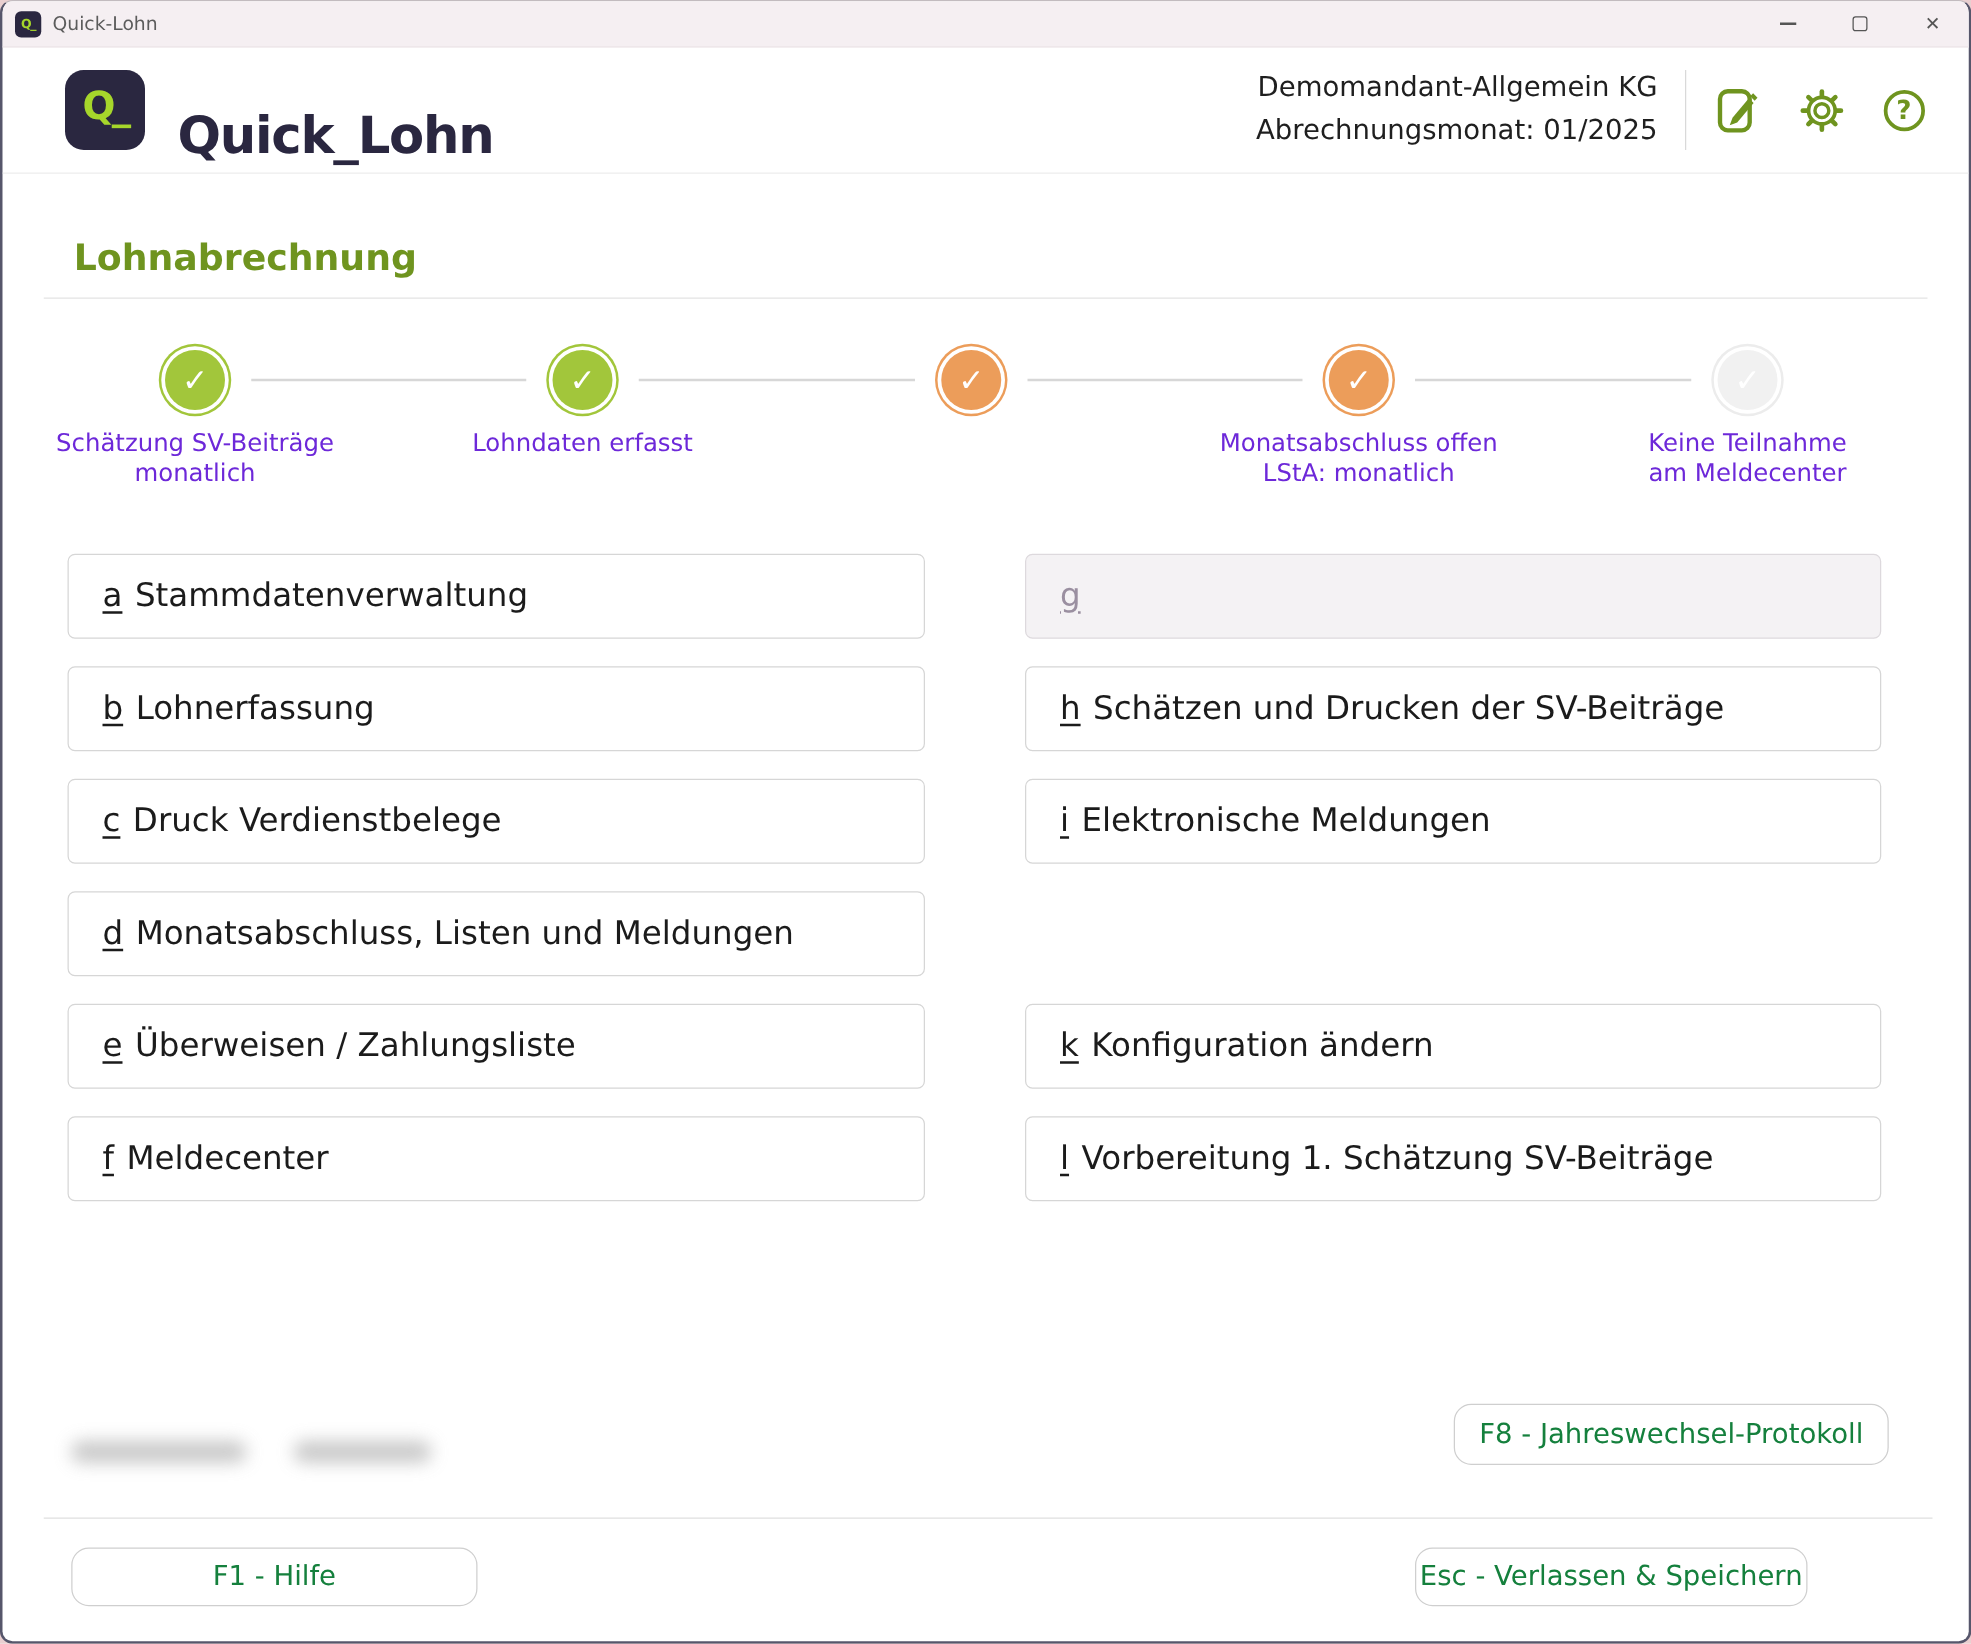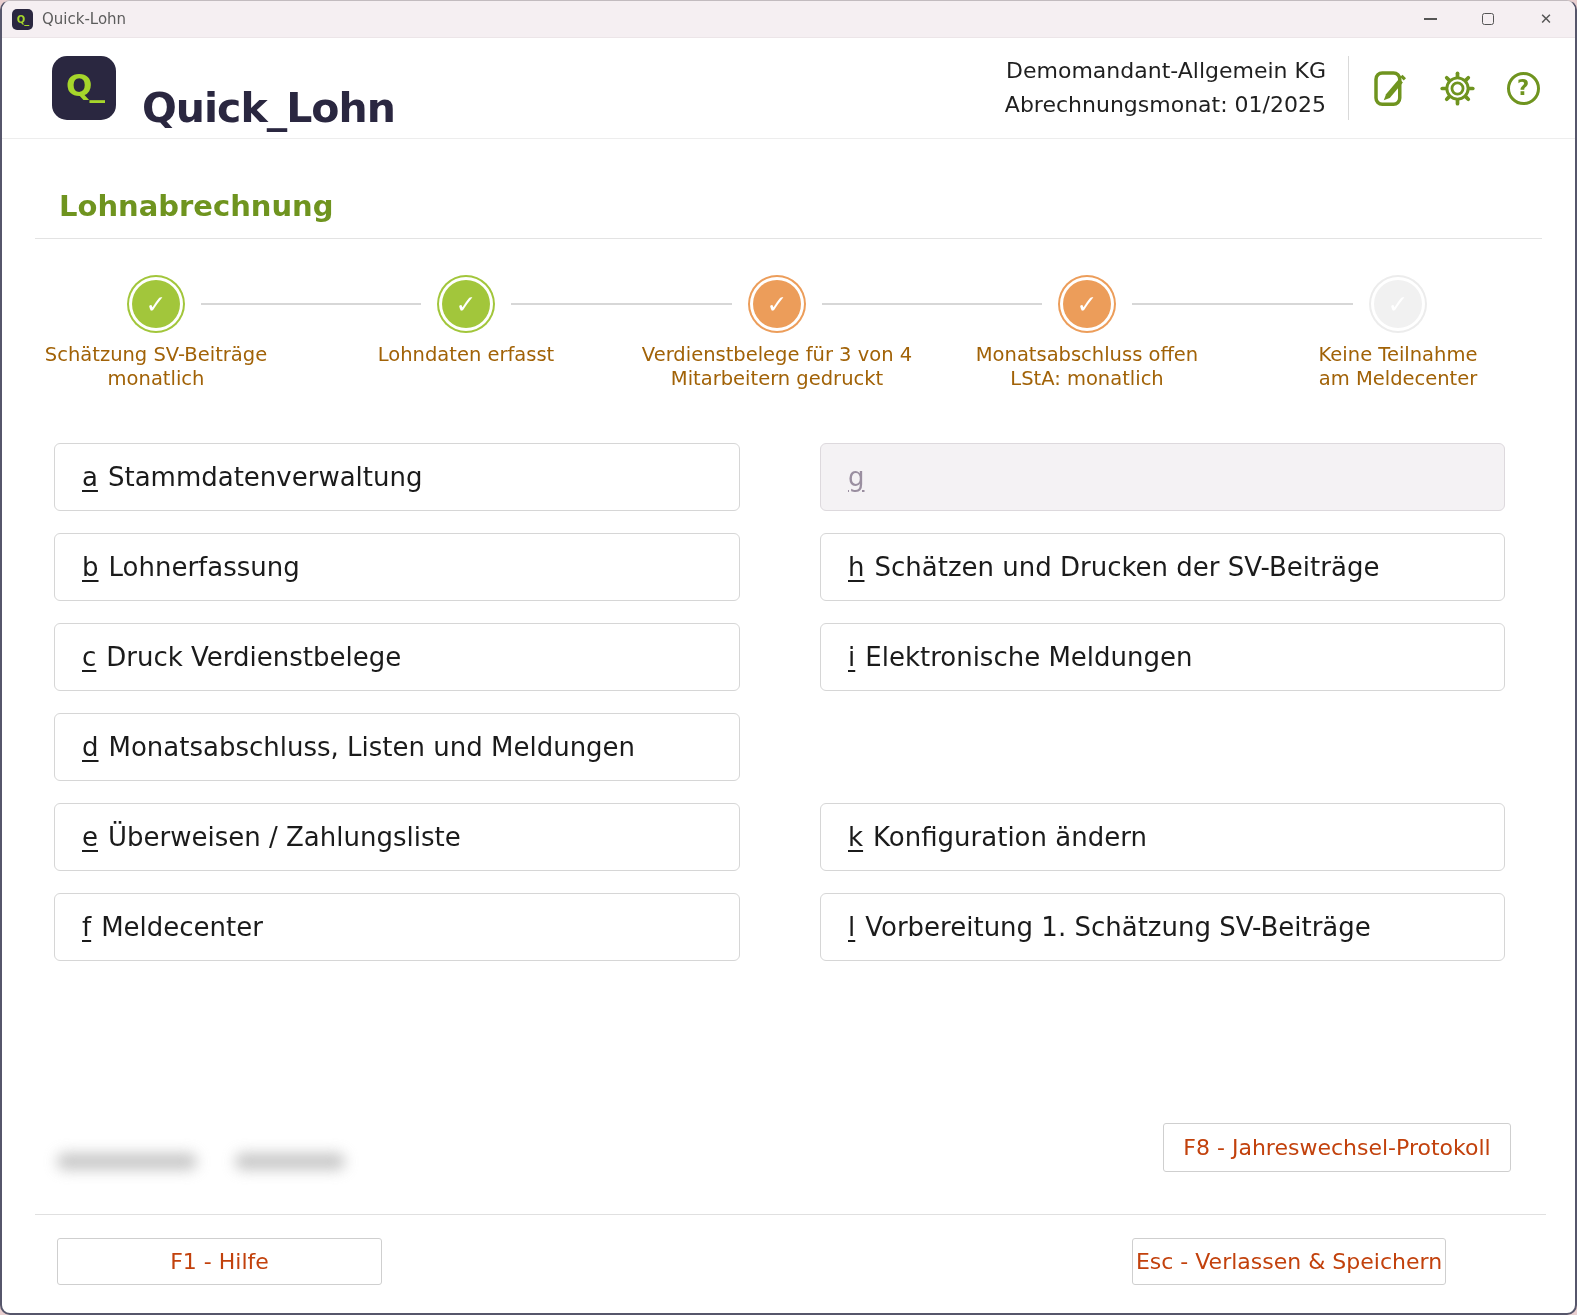--- a/index.html
+++ b/index.html
@@ -79,43 +79,43 @@
     width:48px;height:48px;border-radius:50%;
     display:flex;align-items:center;justify-content:center;
     color:#fff;font-size:25px;font-weight:bold;
   }
   .step-circle.green { background:#a2c63b; box-shadow:0 0 0 3px #fff,0 0 0 5px #a2c63b; }
   .step-circle.orange{ background:#ec9d5a; box-shadow:0 0 0 3px #fff,0 0 0 5px #ec9d5a; }
   .step-circle.gray  { background:#f1f1f1; box-shadow:0 0 0 3px #fff,0 0 0 5px #ececec; color:#ffffff; }
   .step-line{ position:absolute; top:64px; height:2px; background:#d7d7d7; }
   .step-label{
     position:absolute; top:104px; width:310px;
-    text-align:center; font-size:19.5px; line-height:24px; color:#a16207;
+    text-align:center; font-size:19.5px; line-height:24px; color:#6d28d9;
   }
   
   .menu{ display:flex; justify-content:space-between; margin:34px 70px 0 52px; }
   .mcol{ display:flex; flex-direction:column; gap:22px; }
   .mcol.left{ width:686px; } .mcol.right{ width:685px; }
   .mbtn{
     height:68px; background:#fff;
     border:1px solid #d6d6d6; border-radius:6px;
     display:flex; align-items:center;
     padding-left:27px; font-size:26px; color:#1b1b1b;
     cursor:pointer; text-align:left;
     font-family:inherit;
   }
   .mbtn .key{ text-decoration:underline; text-underline-offset:4px; margin-right:10px; }
   .mbtn.disabled{ background:#f4f2f4; border-color:#ddd9dd; color:#9a8fa0; cursor:default; }
   .mspacer{ height:68px; }
   
   .fbtn{
     position:absolute; background:#fff;
-    border:1px solid #cfcfcf; border-radius:3px;
+    border:1px solid #cfcfcf; border-radius:14px;
     display:flex; align-items:center; justify-content:center;
-    font-size:22px; color:#c2410c; cursor:pointer; font-family:inherit;
+    font-size:22px; color:#15803d; cursor:pointer; font-family:inherit;
   }
   .f8-btn{ left:1161px; top:1122px; width:348px; height:49px; }
   .f1-btn{ left:55px;  top:1237px; width:325px; height:47px; }
   .esc-btn{ left:1130px; top:1237px; width:314px; height:47px; }
   .hr2{ position:absolute; left:33px; top:1213px; width:1511px; height:1px; background:#e0e0e0; }
   .redacted{
     position:absolute; left:55px; top:1152px;
     display:flex; gap:38px; filter:blur(7px); opacity:.75;
   }
   .redacted span{ display:block; height:17px; border-radius:8px; background:#b5b5b5; }
@@ -196,24 +196,20 @@
     <div class="step-circle gray" style="left:1372px;">✓</div>
 
     <div class="step-label" style="left:-1px;">
       <div>Schätzung SV-Beiträge</div>
         <div>monatlich</div>
     </div>
     <div class="step-label" style="left:309px;">
       <div>Lohndaten erfasst</div>
         <div></div>
     </div>
-    <div class="step-label" style="left:620px;">
-      <div>Verdienstbelege für 3 von 4</div>
-        <div>Mitarbeitern gedruckt</div>
-    </div>
     <div class="step-label" style="left:930px;">
       <div>Monatsabschluss offen</div>
         <div>LStA: monatlich</div>
     </div>
     <div class="step-label" style="left:1241px;">
       <div>Keine Teilnahme</div>
         <div>am Meldecenter</div>
     </div>
   </div>
 

